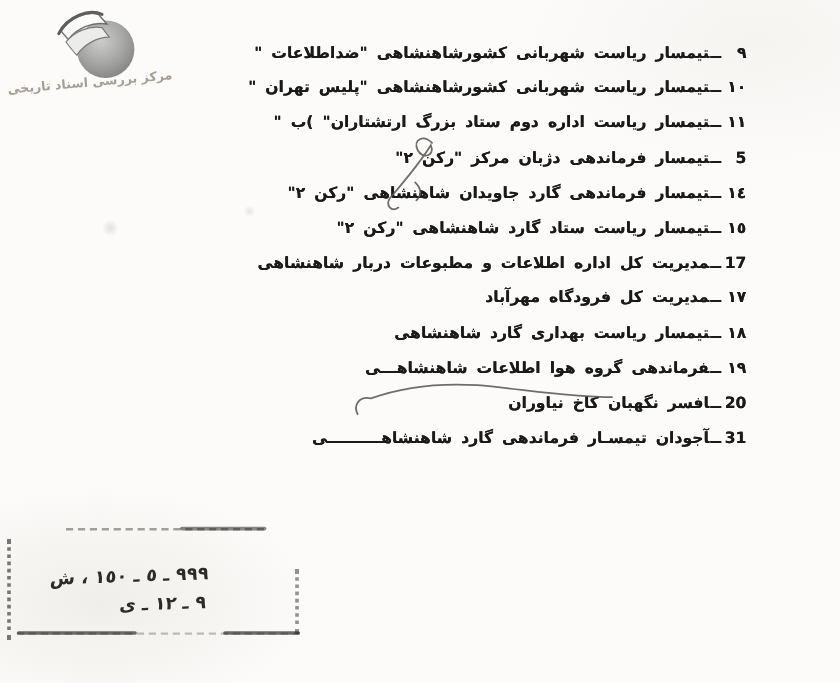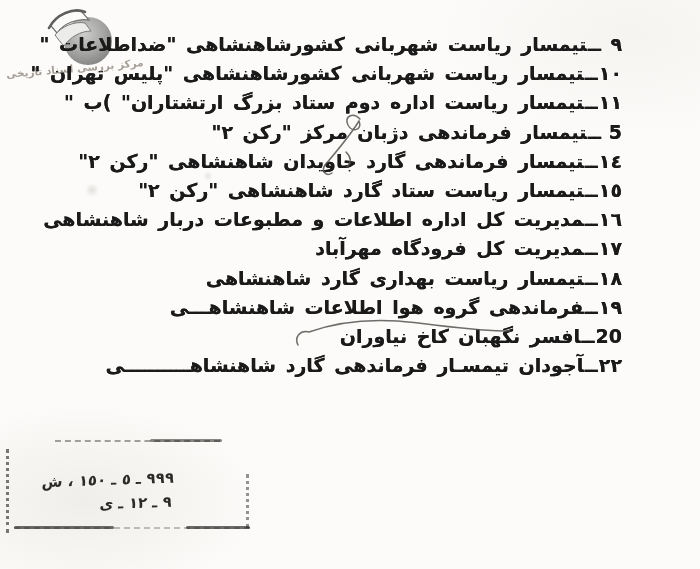--- a/index.html
+++ b/index.html
@@ -19,21 +19,21 @@
   }
 
   
   .watermark{position:absolute;left:0;top:0;width:170px;height:100px;}
   .watermark svg{display:block;}
 
   
   .doc-list{
     position:absolute;top:30px;right:78px;
     direction:rtl;text-align:right;
-    font-size:19px;font-weight:bold;color:#1a1a1a;
+    font-size:13px;font-weight:bold;color:#1a1a1a;
     word-spacing:3px;
     text-shadow:0 0 0.5px rgba(10,10,10,0.85);
   }
   .line{height:29.2px;line-height:29.2px;white-space:nowrap;}
   .num{display:inline-block;min-width:20px;}
   .dash{padding:0 1px;}
 
   
   .pen-marks{position:absolute;left:0;top:0;pointer-events:none;}
   .pen-marks path{stroke:#575350;stroke-width:1.5;fill:none;stroke-linecap:round;opacity:0.85;}
@@ -86,26 +86,26 @@
     </svg>
   </div>
 
   <div class="doc-list">
     <div class="line"><span class="num">٩</span><span class="dash">ــ</span><span class="txt">تیمسار ریاست شهربانی کشورشاهنشاهی "ضداطلاعات "</span></div>
     <div class="line"><span class="num">١٠</span><span class="dash">ــ</span><span class="txt">تیمسار ریاست شهربانی کشورشاهنشاهی "پلیس تهران "</span></div>
     <div class="line"><span class="num">١١</span><span class="dash">ــ</span><span class="txt">تیمسار ریاست اداره دوم ستاد بزرگ ارتشتاران" )ب "</span></div>
     <div class="line"><span class="num">5</span><span class="dash">ــ</span><span class="txt">تیمسار فرماندهی دژبان مرکز "رکن ٢"</span></div>
     <div class="line"><span class="num">١٤</span><span class="dash">ــ</span><span class="txt">تیمسار فرماندهی گارد جاویدان شاهنشاهی "رکن ٢"</span></div>
     <div class="line"><span class="num">١٥</span><span class="dash">ــ</span><span class="txt">تیمسار ریاست ستاد گارد شاهنشاهی "رکن ٢"</span></div>
-    <div class="line"><span class="num">١٦</span><span class="dash">ــ</span><span class="txt">مدیریت کل اداره اطلاعات و مطبوعات دربار شاهنشاهی</span></div>
+    <div class="line"><span class="num">17</span><span class="dash">ــ</span><span class="txt">مدیریت کل اداره اطلاعات و مطبوعات دربار شاهنشاهی</span></div>
     <div class="line"><span class="num">١٧</span><span class="dash">ــ</span><span class="txt">مدیریت کل فرودگاه مهرآباد</span></div>
     <div class="line"><span class="num">١٨</span><span class="dash">ــ</span><span class="txt">تیمسار ریاست بهداری گارد شاهنشاهی</span></div>
     <div class="line"><span class="num">١٩</span><span class="dash">ــ</span><span class="txt">فرماندهی گروه هوا اطلاعات شاهنشاهـــی</span></div>
     <div class="line"><span class="num">20</span><span class="dash">ــ</span><span class="txt">افسر نگهبان کاخ نیاوران</span></div>
-    <div class="line"><span class="num">٢٢</span><span class="dash">ــ</span><span class="txt">آجودان تیمسـار فرماندهی گارد شاهنشاهــــــــــی</span></div>
+    <div class="line"><span class="num">31</span><span class="dash">ــ</span><span class="txt">آجودان تیمسـار فرماندهی گارد شاهنشاهــــــــــی</span></div>
   </div>
 
   <svg class="pen-marks" width="700" height="569" viewBox="0 0 700 569">
     <path d="M360,119 C353,112 344,116 348,125 C352,133 363,130 359,121 C351,134 337,151 325,165 C321,171 326,177 332,173"></path>
     <path d="M346,152 C351,157 352,162 347,167"></path>
     <path d="M298,345 C294,337 300,330 309,332 C334,323 366,319 398,321 C434,324 472,331 510,331"></path>
   </svg>
 
   <div class="stamp">
     <div class="stamp-top"></div>

